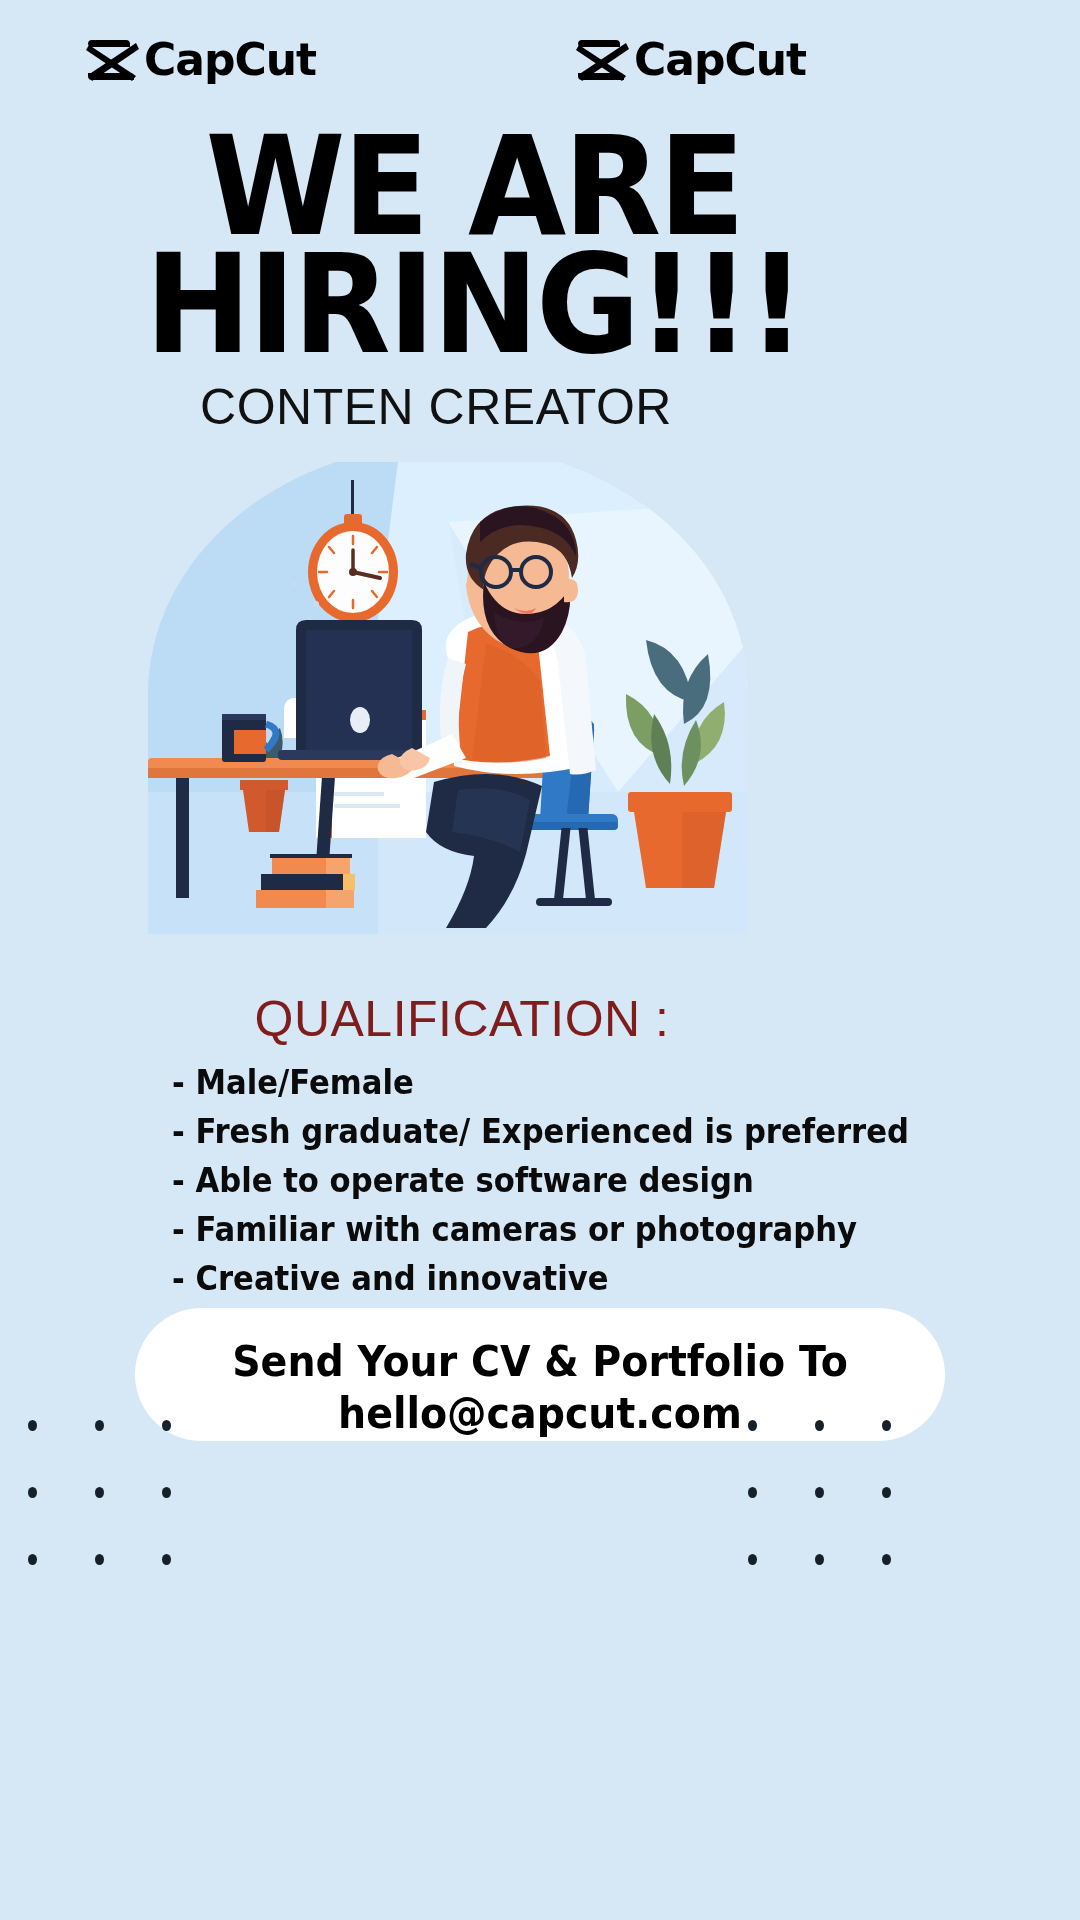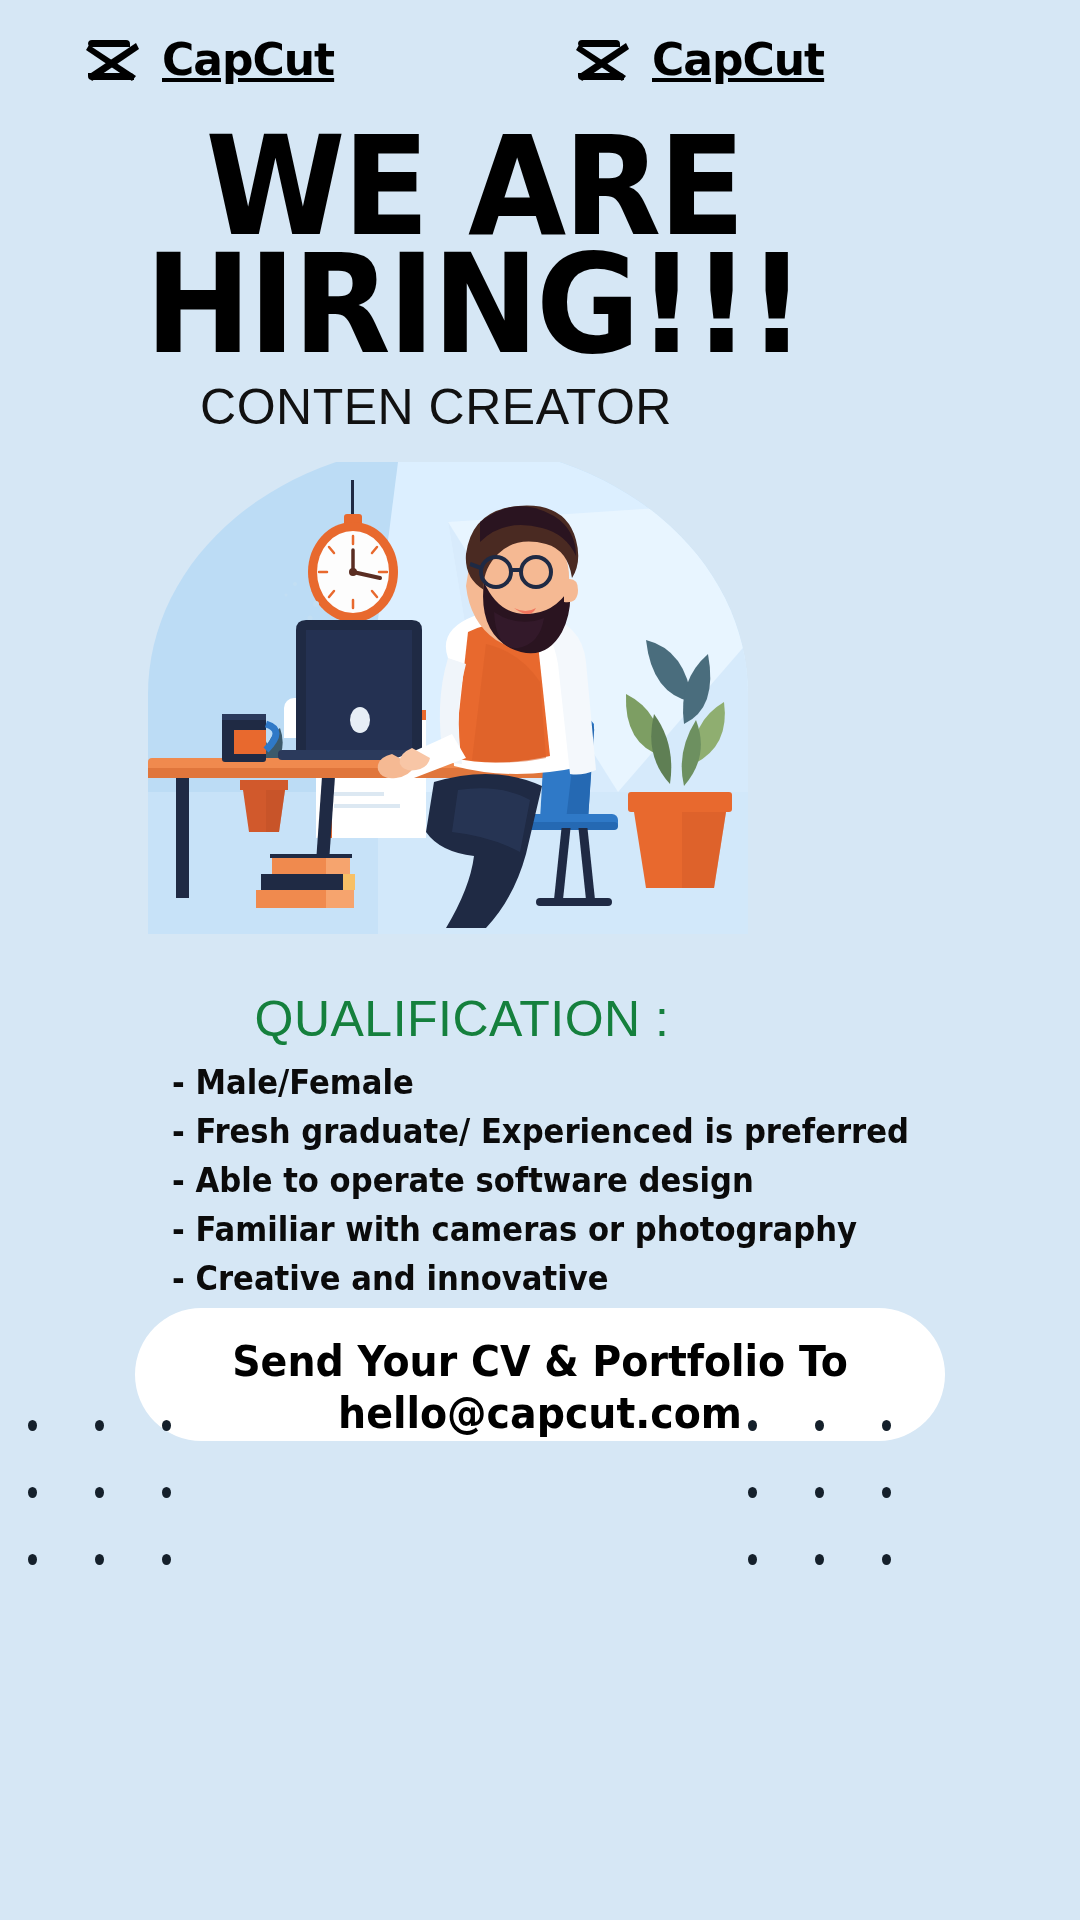--- a/index.html
+++ b/index.html
@@ -8,21 +8,21 @@
     background:#d6e7f5;
     font-family:"Liberation Sans", sans-serif;
     position:relative;
     overflow:hidden;
   }
 
   
   .logo-row{
     position:absolute; top:38px; left:0; width:1080px; height:60px;
   }
-  .logo{ position:absolute; display:flex; align-items:flex-start; gap:22px;text-decoration:underline; }
+  .logo{ position:absolute; display:flex; align-items:flex-start; gap:4px; }
   .logo.left{ left:86px; }
   .logo.right{ left:576px; }
   .logo-mark{ width:54px; height:44px; position:relative; flex:none; }
   .logo-word{
     font-size:44px; font-weight:bold; color:#000;
     letter-spacing:-1px; line-height:44px;
     font-family:"DejaVu Sans", sans-serif;
   }
 
   
@@ -48,21 +48,21 @@
 
   
   .illus-wrap{
     position:absolute; left:148px; top:462px; width:600px; height:472px;
   }
   .illus-wrap svg{ display:block; width:600px; height:472px; }
 
   
   .qual-title{
     position:absolute; top:990px; left:0; width:924px; text-align:center;
-    font-size:50px; color:#15803d; letter-spacing:0.5px;
+    font-size:50px; color:#7f1d1d; letter-spacing:0.5px;
     font-family:"Liberation Sans", sans-serif;
   }
   .qual-list{
     position:absolute; top:1058px; left:172px; width:820px;
   }
   .qual-item{
     font-family:"DejaVu Sans", sans-serif;
     font-weight:bold;
     font-size:33px;
     line-height:49px;

